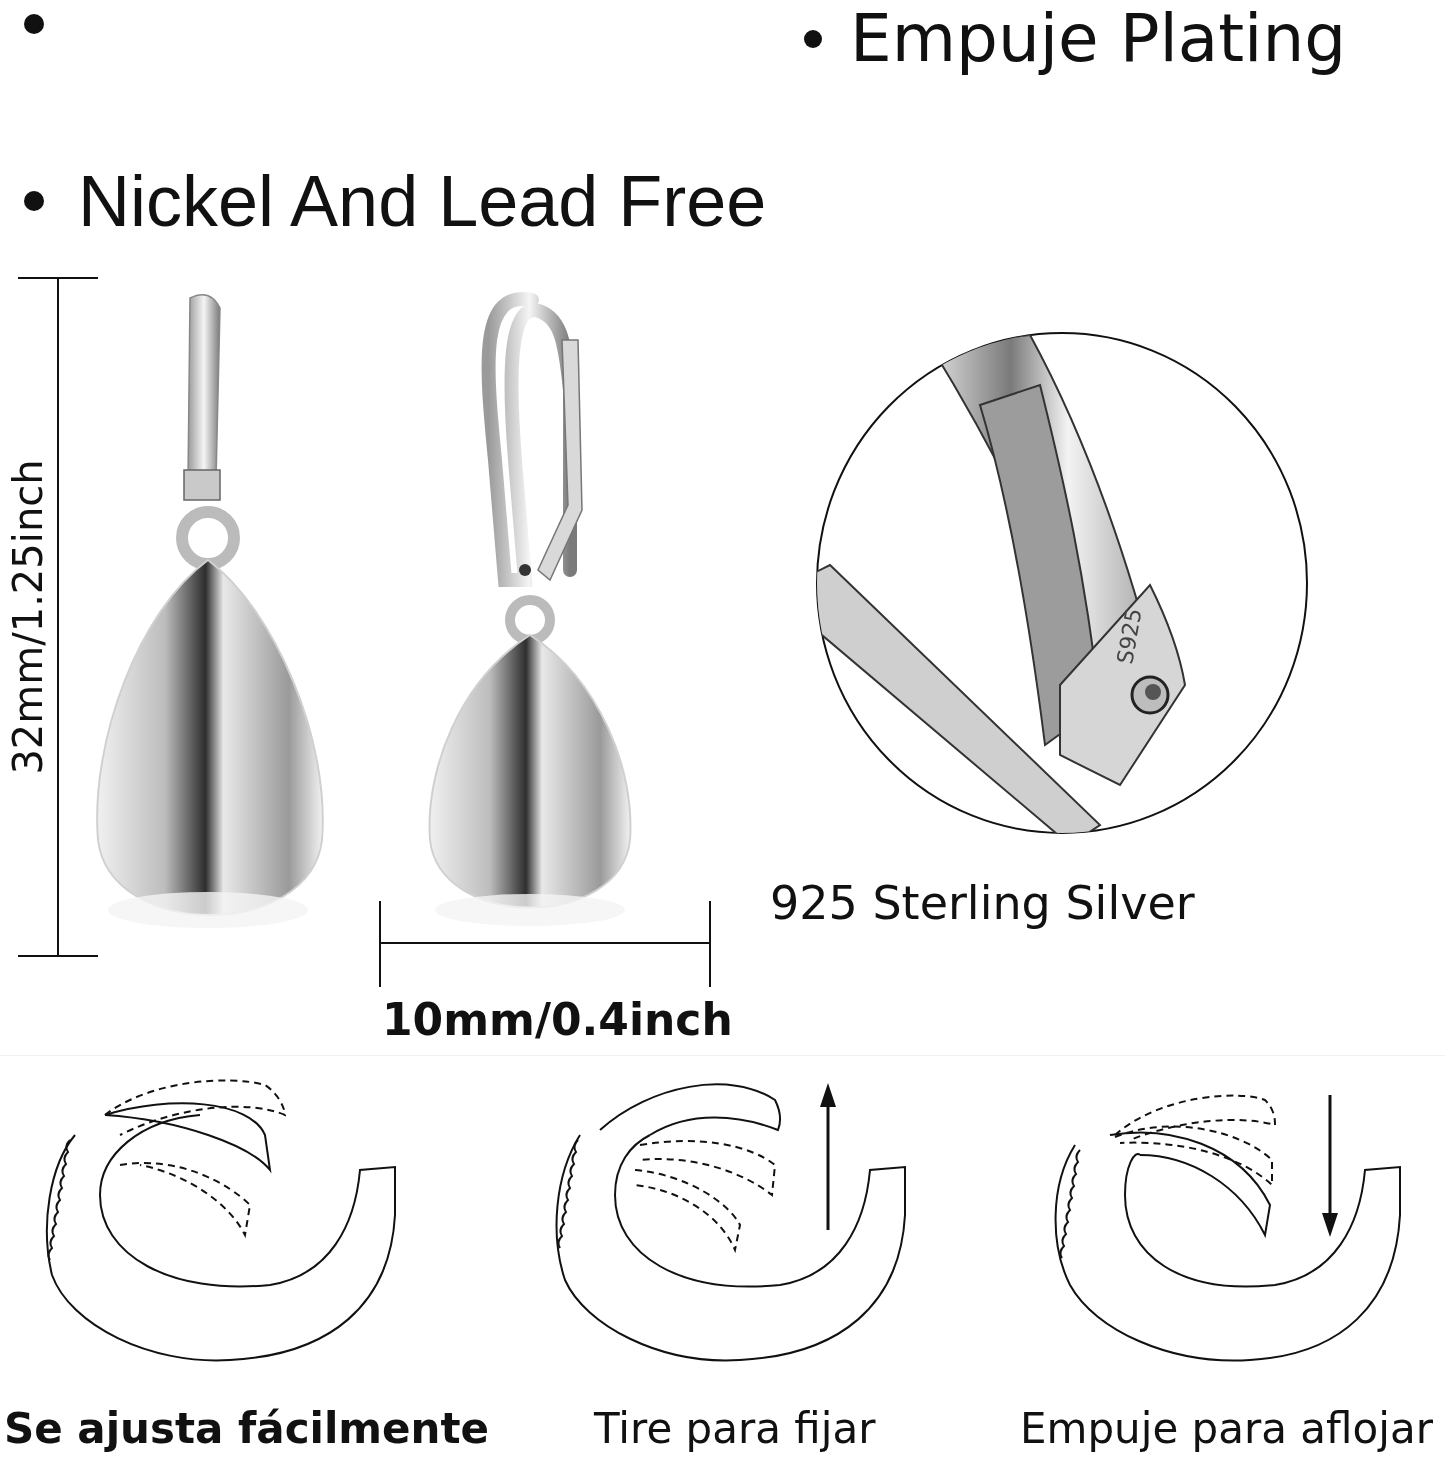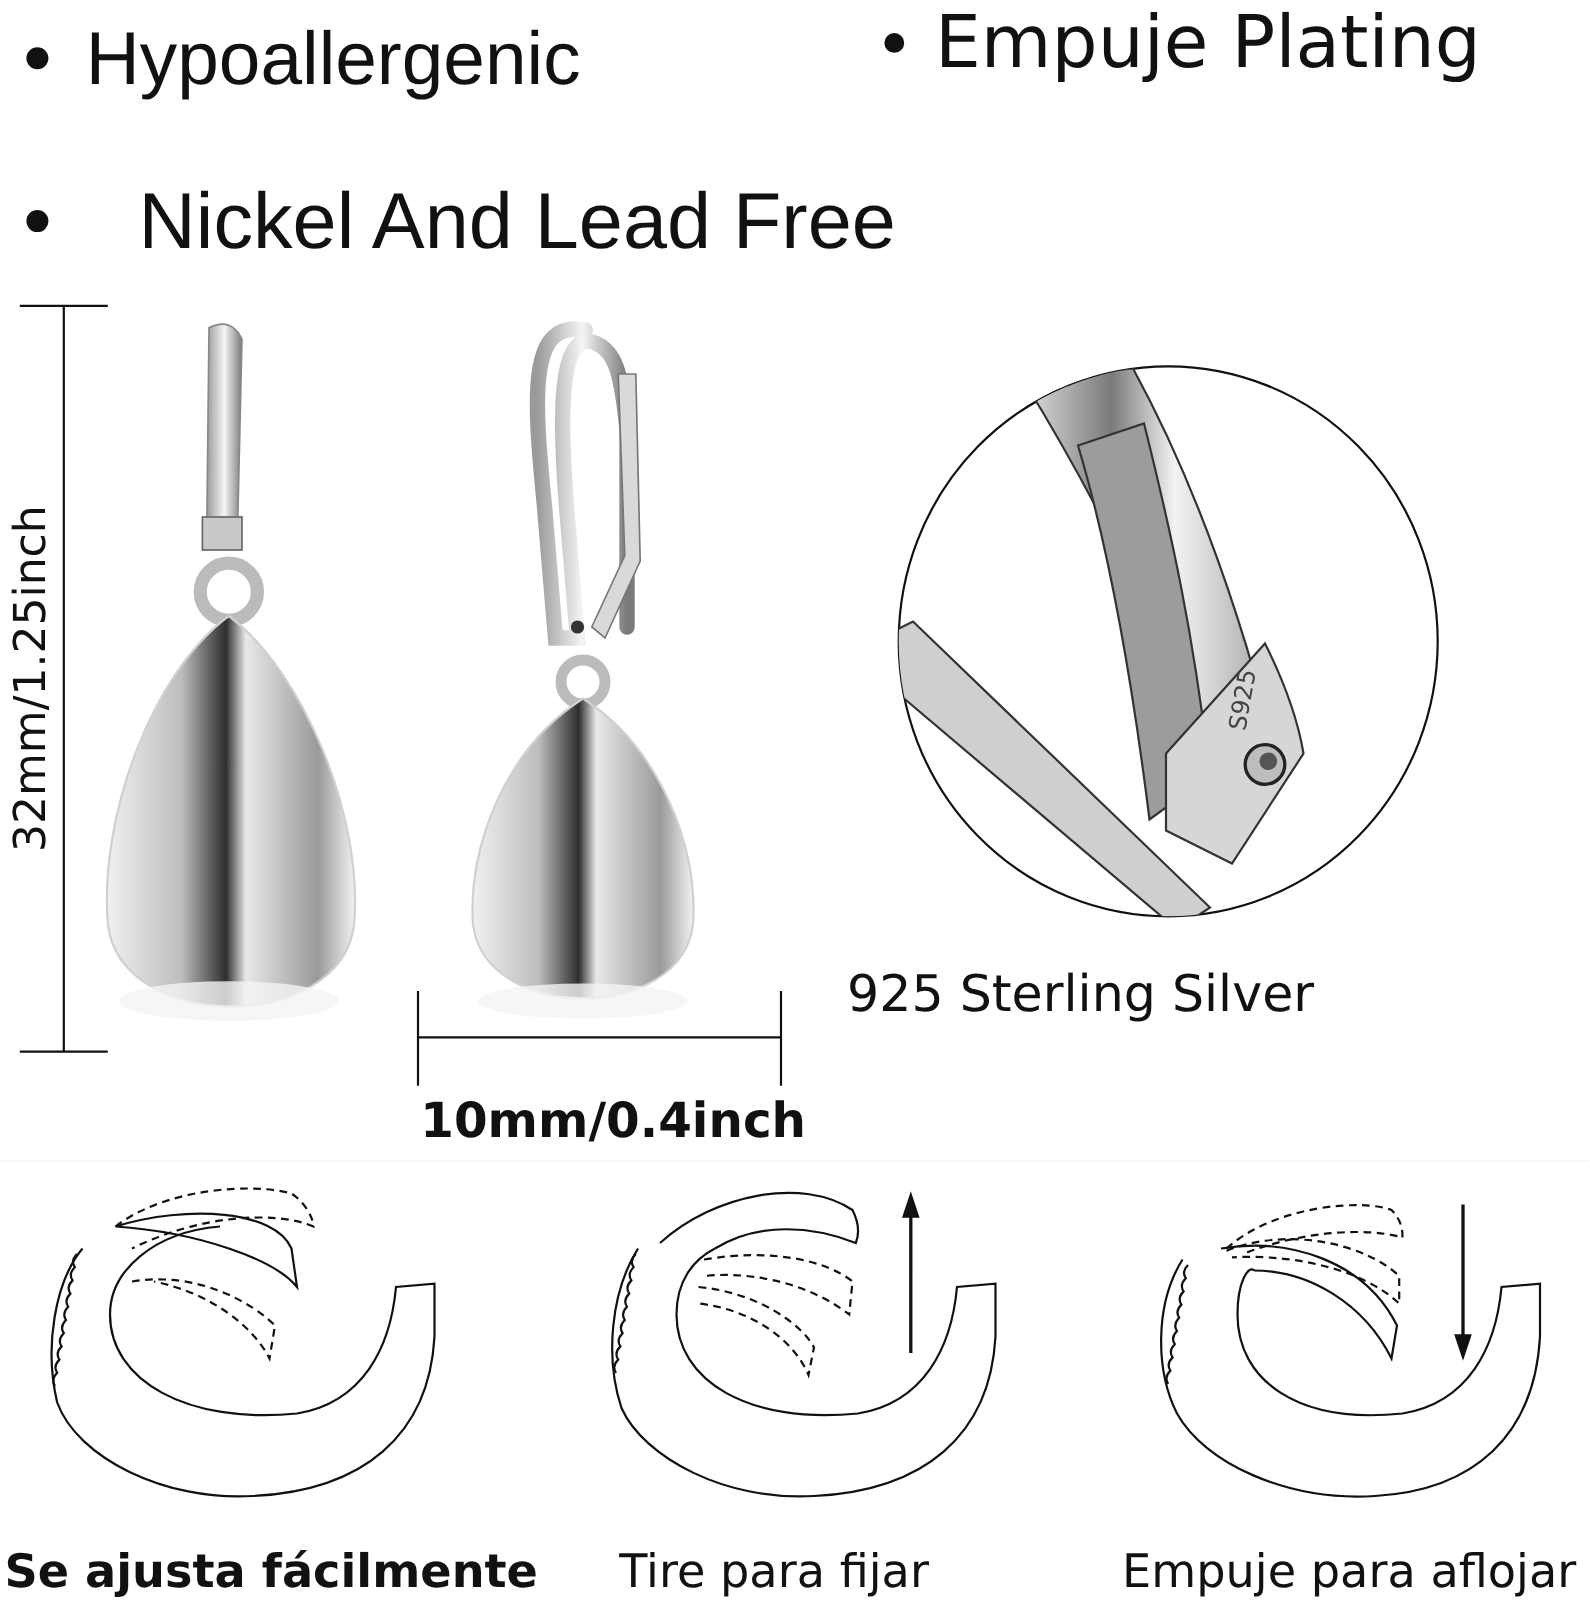--- a/index.html
+++ b/index.html
@@ -3,38 +3,37 @@
 <meta charset="utf-8">
 <style>
   html,body{margin:0;padding:0;background:#ffffff;}
   body{width:1445px;height:1467px;position:relative;overflow:hidden;font-family:"Liberation Sans",sans-serif;color:#111;}
   .abs{position:absolute;}
   .feature{position:absolute;display:flex;align-items:center;font-family:"Liberation Sans",sans-serif;color:#111;white-space:nowrap;}
   .feature .bullet{display:inline-block;width:20px;height:20px;border-radius:50%;background:#111;margin-right:34px;}
   .f1{left:24px;top:14px;font-size:68px;}
   .f2{left:804px;top:0px;font-size:66px;font-family:"DejaVu Sans",sans-serif;}
   .f2 .bullet{width:18px;height:18px;margin-right:28px;}
-  .f3{left:24px;top:160px;font-size:72px;gap:48px;}
+  .f3{left:24px;top:160px;font-size:72px;}
   .dim-label{position:absolute;font-family:"DejaVu Sans",sans-serif;color:#111;white-space:nowrap;}
   .vlabel{left:-152px;top:594px;font-size:40px;transform:rotate(-90deg);transform-origin:center;width:360px;text-align:center;}
   .hlabel{left:382px;top:994px;font-size:44px;font-weight:bold;}
   .caption{position:absolute;font-family:"DejaVu Sans",sans-serif;color:#111;white-space:nowrap;}
   .cap-925{left:770px;top:876px;font-size:46px;text-align:center;}
   .step-label{position:absolute;top:1404px;font-size:42px;font-family:"DejaVu Sans",sans-serif;white-space:nowrap;}
   .s1{left:4px;font-weight:bold;}
-  .s2{left:563px;text-align:right;}
+  .s2{left:594px;text-align:right;}
   .s3{left:1020px;}
   .divider{position:absolute;left:0;top:1055px;width:1445px;height:1px;background:#f2f2f2;}
 </style>
 </head>
 <body>
 
 <div class="feature f1">
   <span class="bullet"></span>
-  <span>Hypoallergenic</span>
 </div>
 <div class="feature f2">
   <span class="bullet"></span>
   <span>Empuje Plating</span>
 </div>
 <div class="feature f3">
   <span class="bullet"></span>
   <span>Nickel And Lead Free</span>
 </div>
 

